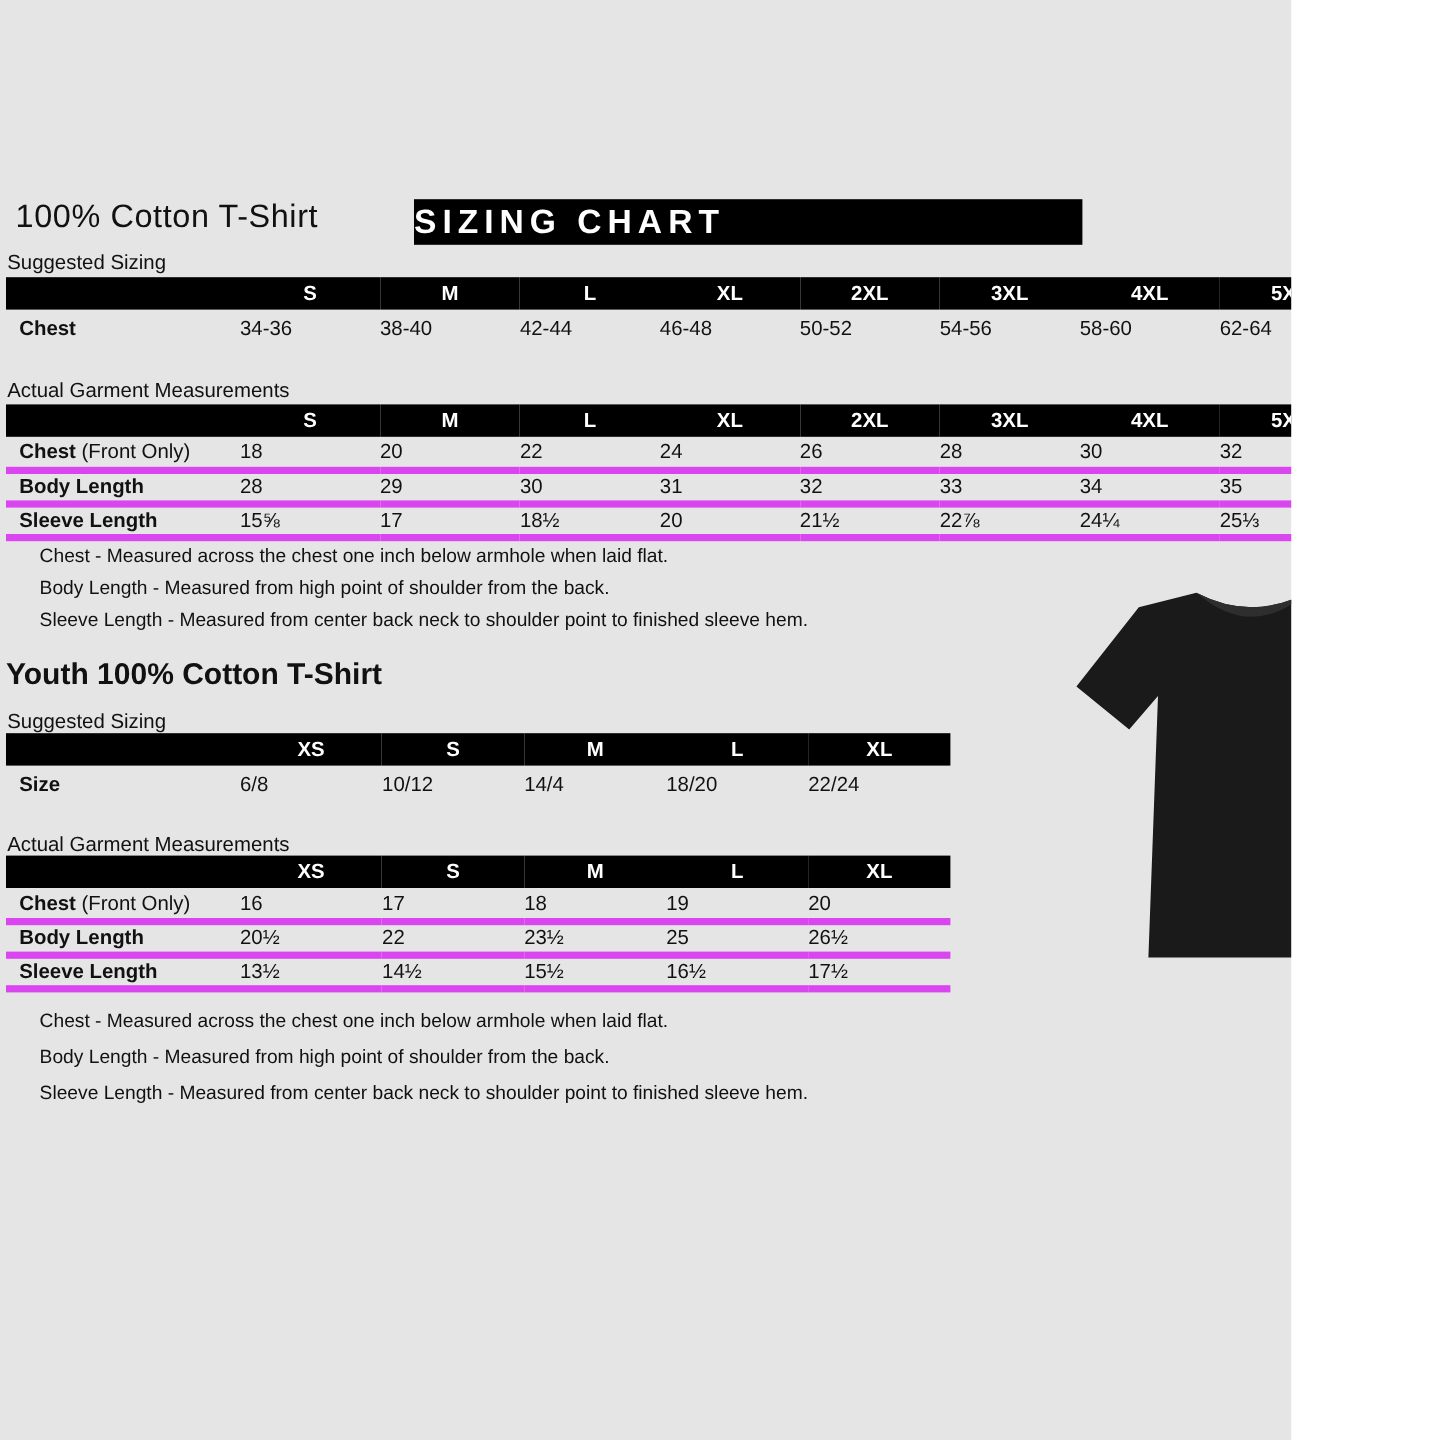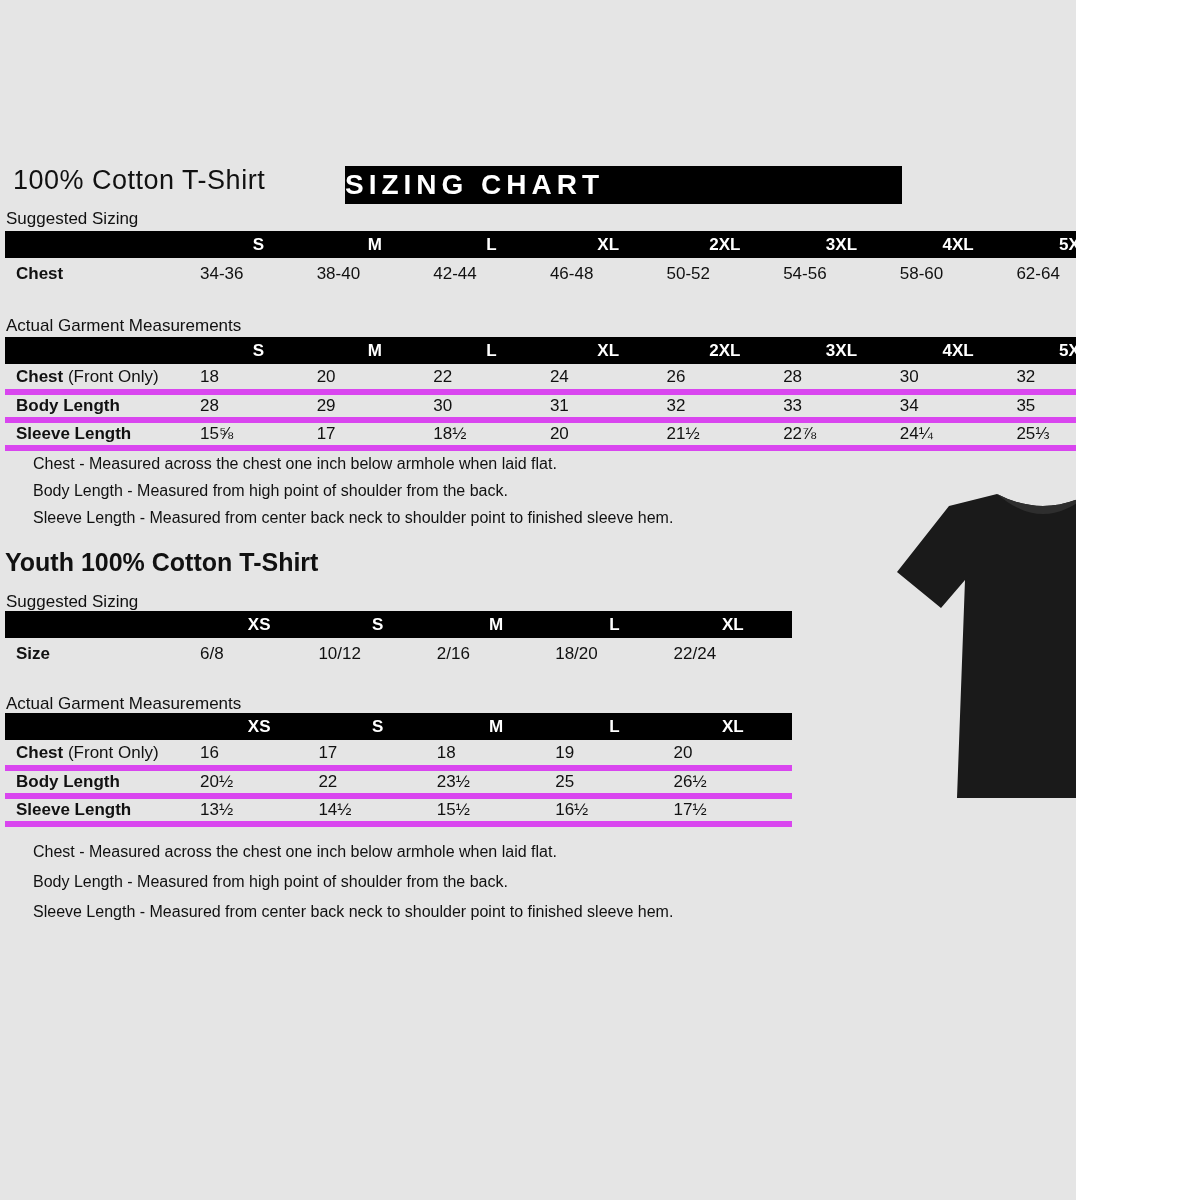--- a/index.html
+++ b/index.html
@@ -153,21 +153,21 @@
           <th>M</th>
           <th>L</th>
           <th>XL</th>
         </tr>
       </thead>
       <tbody>
         <tr>
           <td class="label-col"><span class="row-label-main">Size</span></td>
           <td>6/8</td>
           <td>10/12</td>
-          <td>2/16</td>
+          <td>14/4</td>
           <td>18/20</td>
           <td>22/24</td>
         </tr>
       </tbody>
     </table>
 
   <div class="sec-label pos-y-act">Actual Garment Measurements</div>
   <table class="size-table youth-w bordered pos-t4">
       <thead>
         <tr>

